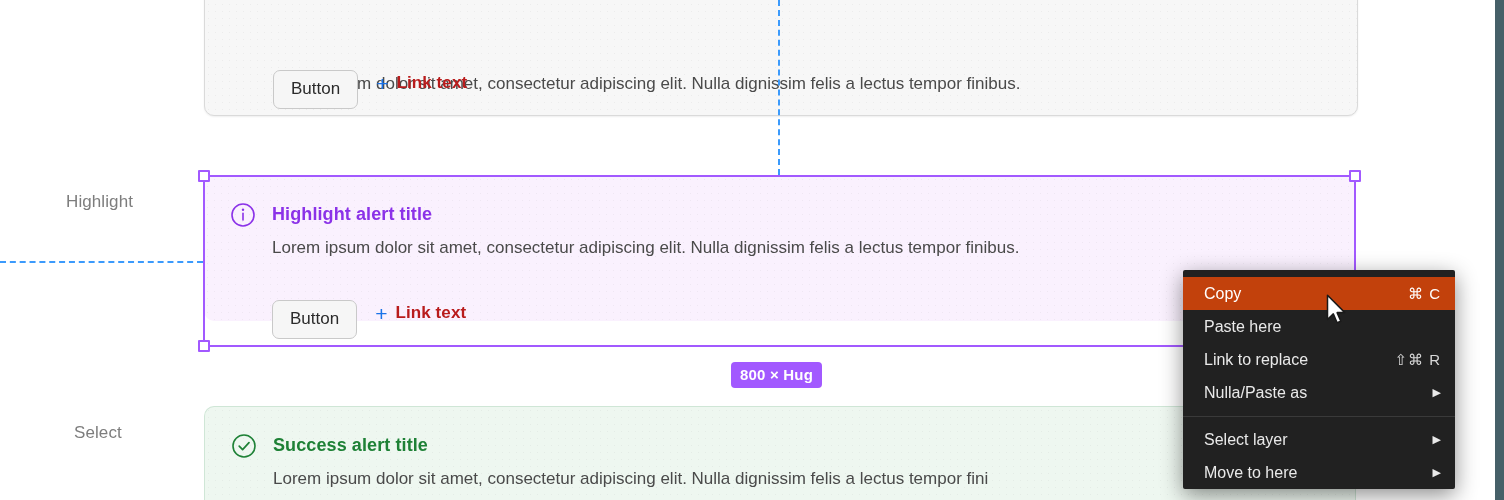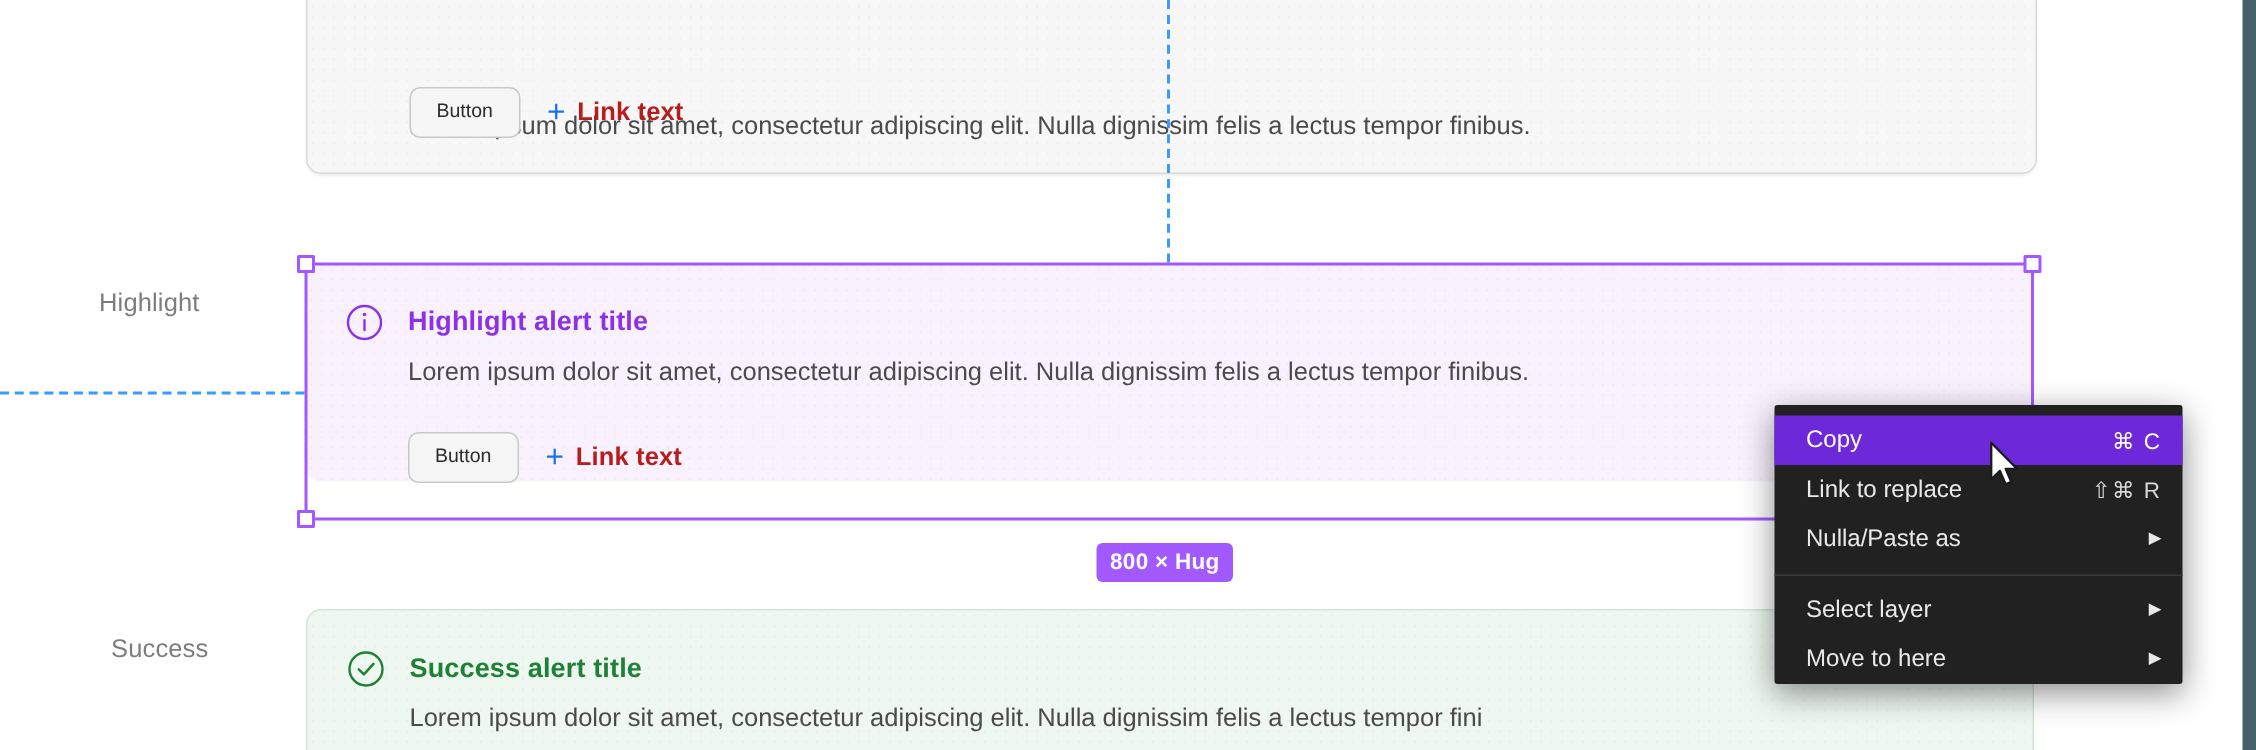--- a/index.html
+++ b/index.html
@@ -113,24 +113,25 @@
   }
   .neutral .actions { left: 68px; top: 141px; }
   .highlightbox .actions { left: 68px; top: 112px; }
 
   .btn {
     background: #f6f6f6;
     border: 1px solid #c9c9c9;
     border-radius: 7px;
     padding: 8px 17px 9px;
     font-family: "Liberation Sans", sans-serif;
-    font-size: 13px;
+    font-size: 17px;
     color: #2b2b2b;
     line-height: 1.15;
     cursor: pointer;
+    margin-top: 12px;
   }
   .linkwrap {
     display: flex; align-items: center; gap: 8px;
     cursor: pointer;
   }
   .plus {
     color: #1a73e8;
     font-size: 21px;
     line-height: 1;
     font-weight: 500;
@@ -202,21 +203,21 @@
     font-size: 16px;
   }
   .ctx-item {
     position: relative;
     display: flex; align-items: center;
     height: 33px;
     padding: 0 14px 0 21px;
     cursor: default;
     white-space: nowrap;
   }
-  .ctx-item.selected { background: #6d28d9; color: #ffffff; gap: 32px; }
+  .ctx-item.selected { background: #c2410c; color: #ffffff; gap: 32px; }
   .ctx-label { flex: 1; }
   .ctx-shortcut {
     color: #d8d8d8;
     font-size: 15px;
     letter-spacing: 1px;
   }
   .ctx-item.selected .ctx-shortcut { color: #ffffff; }
   .ctx-arrow {
     color: #e9e9e9;
     font-size: 11px;
@@ -273,21 +274,21 @@
       <div class="actions">
         <button class="btn">Button</button>
         <div class="linkwrap">
           <span class="plus">+</span>
           <span class="linktext">Link text</span>
         </div>
       </div>
     </div>
   </div>
 
-  <div class="row-label success">Success</div>
+  <div class="row-label success">Select</div>
 
   <div class="alert successbox">
     <div class="dots"></div>
     <div class="alert-inner">
       <span class="ic">
         <svg width="26" height="26" viewBox="0 0 26 26" fill="none">
           <circle cx="13" cy="13" r="11" stroke="#1e8136" stroke-width="1.6"></circle>
           <path d="M8.2 13.2 L11.6 16.6 L18 9.6" stroke="#1e8136" stroke-width="1.7" stroke-linecap="round" stroke-linejoin="round"></path>
         </svg>
       </span>
@@ -306,20 +307,24 @@
     <span class="handle br"></span>
   </div>
   <div class="size-badge">800 × Hug</div>
 
   <div class="ctx-menu">
     <div class="ctx-item selected">
       <span class="ctx-label">Copy</span>
       <span class="ctx-shortcut">⌘ C</span>
     </div>
     <div class="ctx-item">
+      <span class="ctx-label">Paste here</span>
+      <span class="ctx-shortcut"></span>
+    </div>
+    <div class="ctx-item">
       <span class="ctx-label">Link to replace</span>
       <span class="ctx-shortcut">⇧⌘ R</span>
     </div>
     <div class="ctx-item">
       <span class="ctx-label">Nulla/Paste as</span>
       <span class="ctx-arrow">▶</span>
     </div>
     <div class="ctx-sep"></div>
     <div class="ctx-item">
       <span class="ctx-label">Select layer</span>

